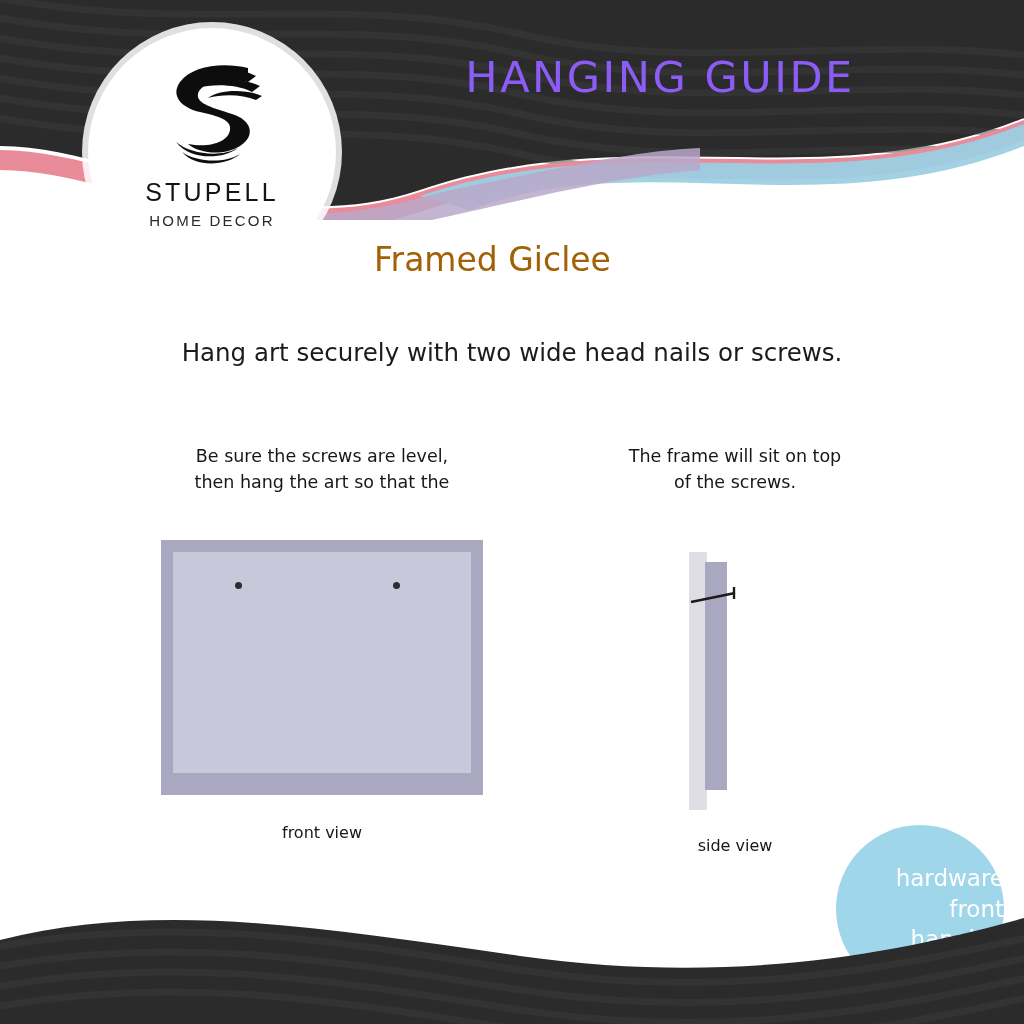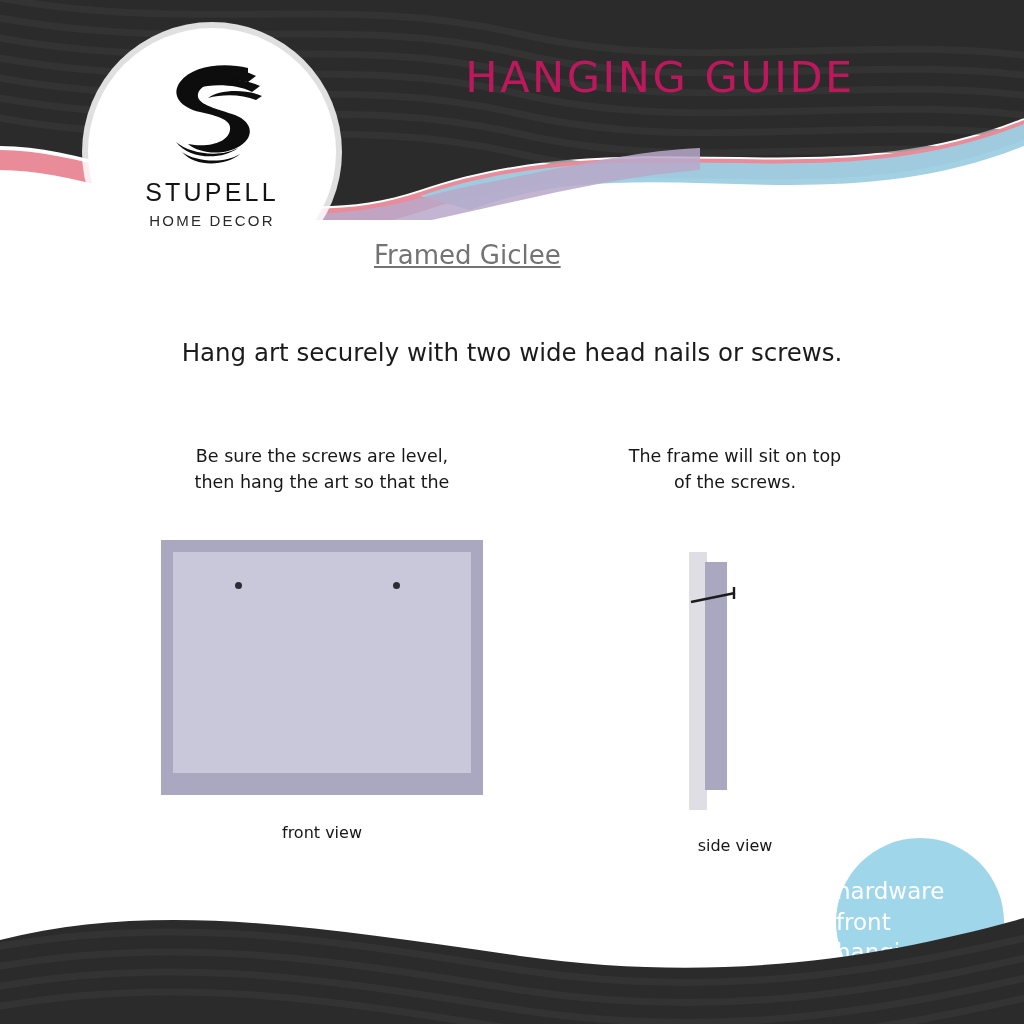--- a/index.html
+++ b/index.html
@@ -26,21 +26,21 @@
   .band-bottom { bottom: 0; height: 140px; }
 
   
   .guide-title {
     position: absolute;
     left: 380px;
     top: 52px;
     width: 560px;
     font-size: 43px;
     letter-spacing: 2.5px;
-    color: #be185d;
+    color: #8b5cf6;
     font-weight: normal;
     text-align: center;
     font-family: "DejaVu Sans", sans-serif;
   }
 
   
   .logo-badge {
     position: absolute;
     left: 88px; top: 28px;
     width: 248px; height: 248px;
@@ -65,25 +65,24 @@
     margin-top: 5px;
     font-size: 15px;
     letter-spacing: 2.2px;
     color: #2a2a2a;
   }
 
   
   .product-type {
     position: absolute;
     left: 374px; top: 240px;
-    font-size: 26px;
-    color: #737373;
+    font-size: 33px;
+    color: #a16207;
     font-family: "DejaVu Sans", sans-serif;
     font-weight: normal;
-    text-decoration: underline;
   }
   .lead-line {
     position: absolute;
     left: 0; top: 338px;
     width: 1024px;
     text-align: center;
     font-size: 24.5px;
     color: #1b1b1b;
     font-family: "DejaVu Sans", sans-serif;
   }
@@ -163,27 +162,27 @@
   .nail-svg {
     position: absolute;
     left: 10px; top: 32px;
     width: 66px; height: 26px;
   }
   .side-label { margin-top: 26px; }
 
   
   .bubble {
     position: absolute;
-    right: 20px; bottom: 18px;
+    right: 20px; bottom: 31px;
     width: 168px; height: 168px;
     border-radius: 50%;
     background: #9fd6ea;
     display: flex;
     flex-direction: column;
-    align-items: flex-start;
+    align-items: flex-end;
     justify-content: center;
     line-height: 1.32;
   }
   .bubble span {
     display: block;
     text-align: center;
     font-size: 23px;
     color: #ffffff;
     font-family: "DejaVu Sans", sans-serif;
   }

